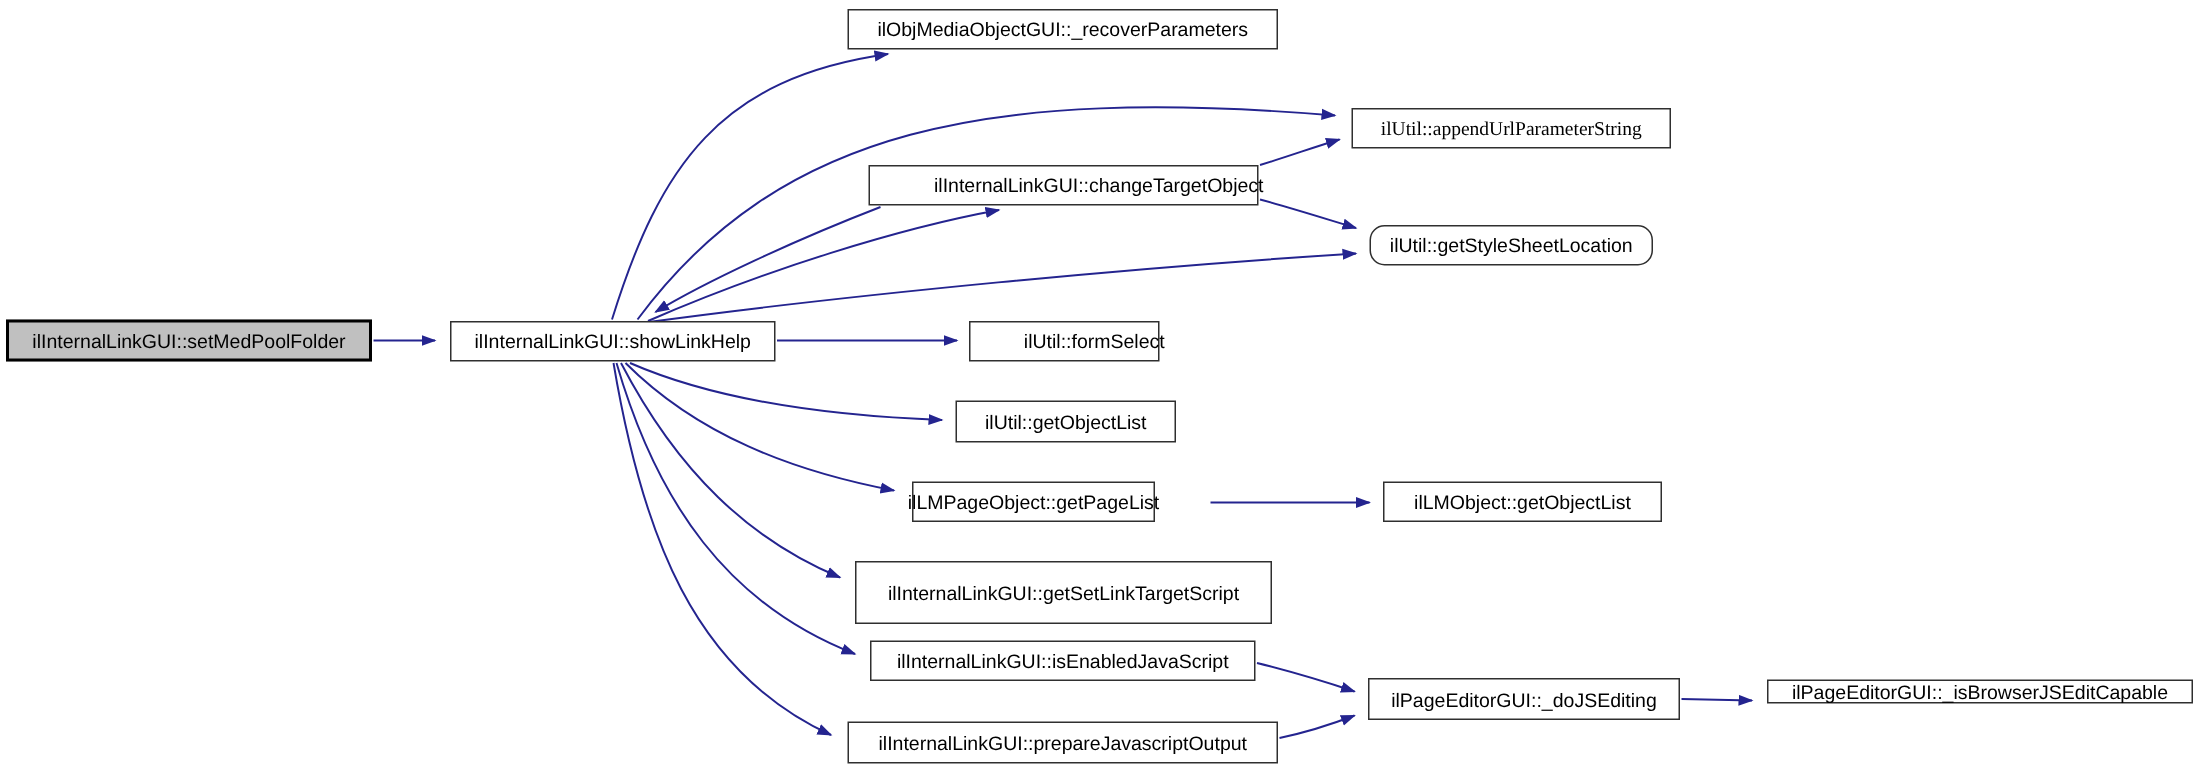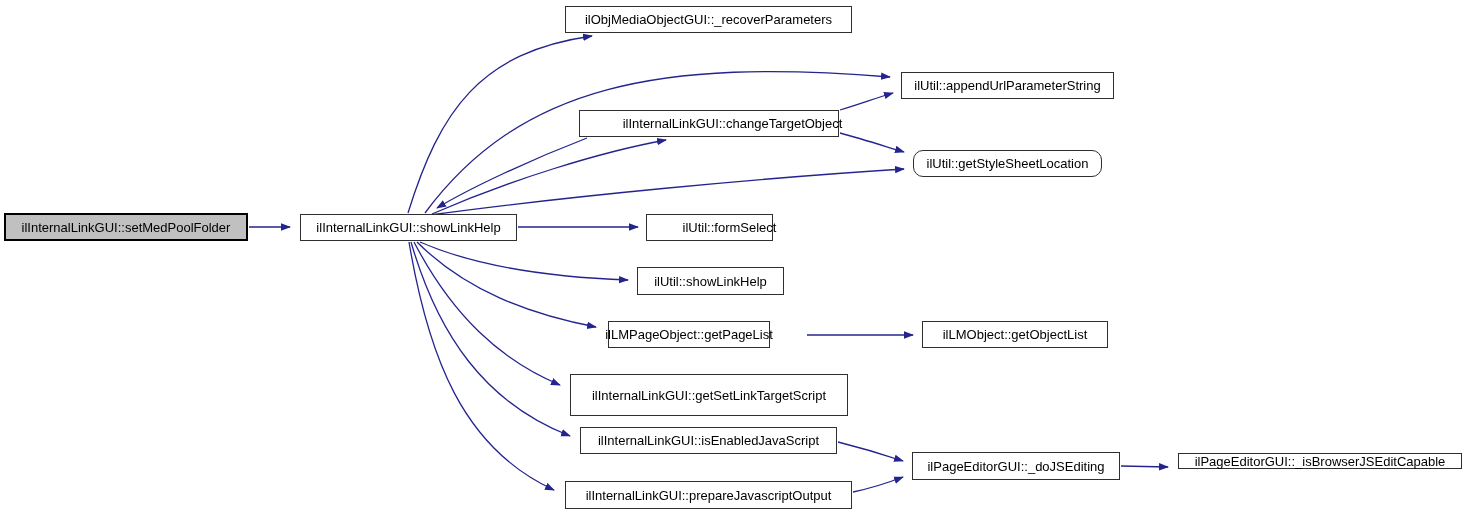--- a/index.html
+++ b/index.html
@@ -81,29 +81,29 @@
     <path class="edge" d="M 853,492 C 872,488 890,482 903,477" marker-end="url(#arrow)"></path>
     <path class="edge" d="M 1121,466 L 1168,467" marker-end="url(#arrow)"></path>
   </svg>
 
   <div class="node highlight" style="left:4px; top:213px; width:244px; height:28px;">ilInternalLinkGUI::setMedPoolFolder</div>
 
   <div class="node" style="left:300px; top:214px; width:217px; height:27px;">ilInternalLinkGUI::showLinkHelp</div>
 
   <div class="node" style="left:565px; top:6px; width:287px; height:27px;">ilObjMediaObjectGUI::_recoverParameters</div>
 
-  <div class="node" style="left:901px; top:72px; width:213px; height:27px;">ilUtil::appendUrlParameterString</div>
+  <div class="node" style="left:901px; top:72px; width:213px; height:27px;font-family:Liberation Serif, serif;">ilUtil::appendUrlParameterString</div>
 
   <div class="node" style="left:579px; top:110px; width:260px; height:27px;padding-left:47px;">ilInternalLinkGUI::changeTargetObject</div>
 
   <div class="node" style="left:913px; top:150px; width:189px; height:27px;border-radius:10px;">ilUtil::getStyleSheetLocation</div>
 
   <div class="node" style="left:646px; top:214px; width:127px; height:27px;padding-left:40px;">ilUtil::formSelect</div>
 
-  <div class="node" style="left:637px; top:267px; width:147px; height:28px;">ilUtil::showLinkHelp</div>
+  <div class="node" style="left:637px; top:267px; width:147px; height:28px;">ilUtil::getObjectList</div>
 
   <div class="node" style="left:608px; top:321px; width:162px; height:27px;">ilLMPageObject::getPageList</div>
 
   <div class="node" style="left:922px; top:321px; width:186px; height:27px;">ilLMObject::getObjectList</div>
 
   <div class="node" style="left:570px; top:374px; width:278px; height:42px;">ilInternalLinkGUI::getSetLinkTargetScript</div>
 
   <div class="node" style="left:565px; top:481px; width:287px; height:28px;">ilInternalLinkGUI::prepareJavascriptOutput</div>
 
   <div class="node" style="left:580px; top:427px; width:257px; height:27px;">ilInternalLinkGUI::isEnabledJavaScript</div>

